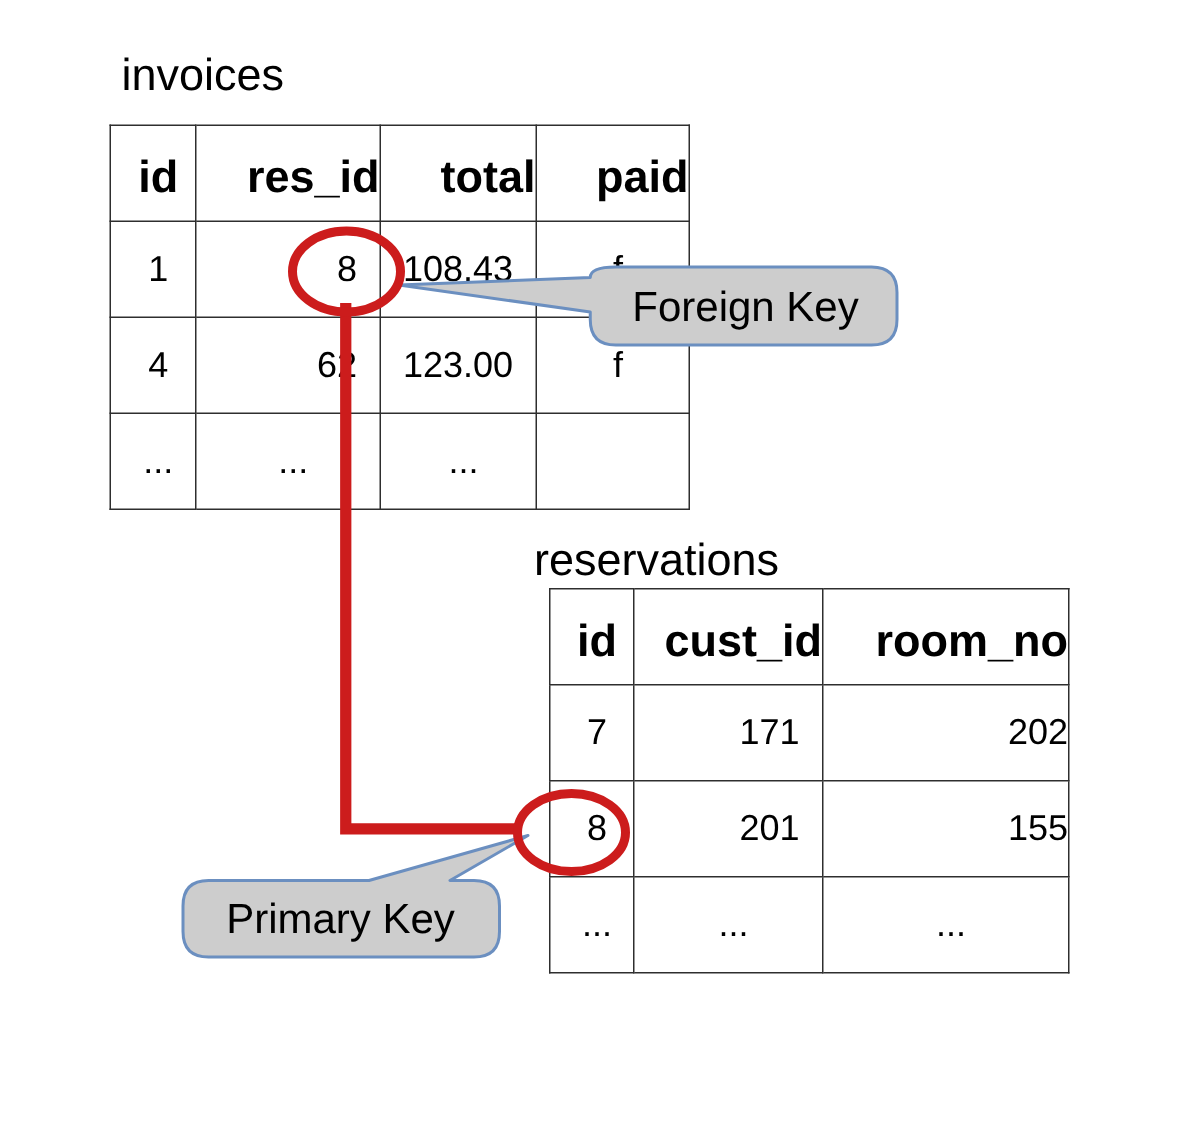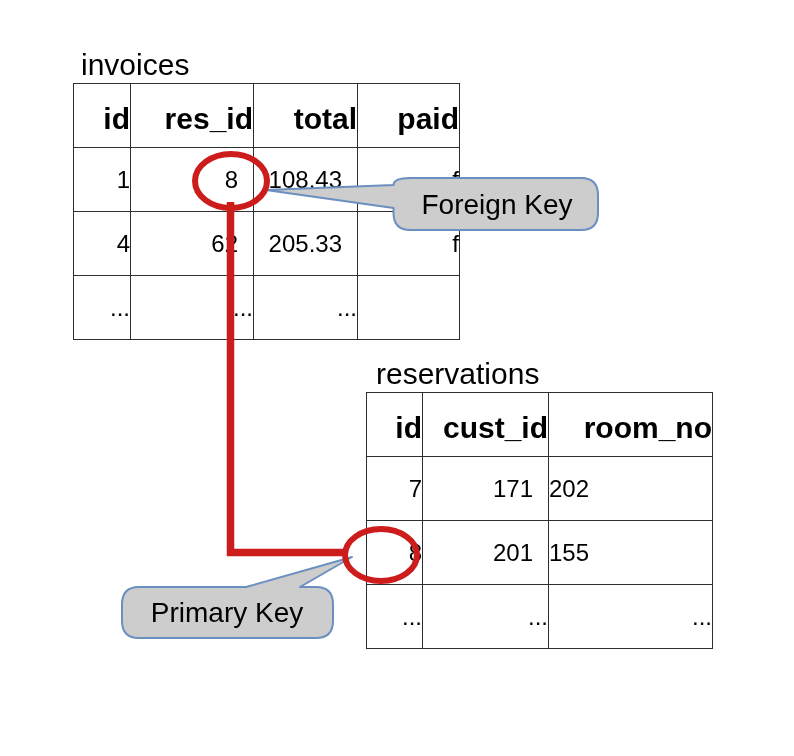--- a/index.html
+++ b/index.html
@@ -5,28 +5,28 @@
   html,body{margin:0;padding:0;background:#fff;}
   .canvas{
     position:relative;width:794px;height:756px;background:#ffffff;overflow:hidden;
     font-family:"Liberation Sans",sans-serif;color:#000;
   }
   .tbl{position:absolute;border-collapse:collapse;table-layout:fixed;background:#fff;}
   .tbl th,.tbl td{border:1.5px solid #2e2e2e;overflow:hidden;white-space:nowrap;}
   .tbl tr{height:64px;}
   .tbl th{font-size:30px;font-weight:bold;text-align:right;vertical-align:middle;padding:6px 0 0 0;}
   .tbl td{font-size:24px;font-weight:normal;vertical-align:middle;padding:0;}
-  .tbl th.al,.tbl td.al{text-align:right;padding-left:7px;}
+  .tbl th.al,.tbl td.al{text-align:center;padding-left:7px;}
   .tbl td.ar{text-align:right;padding-right:15px;}
-  .tbl td.ac{text-align:left;}
+  .tbl td.ac{text-align:right;}
   #invoices-table{left:73px;top:83px;width:386px;}
   #reservations-table{left:366px;top:392px;width:346px;}
   .tbl-title{position:absolute;font-size:30px;line-height:32px;}
-  #invoices-title{left:81px;top:49px;text-align:right;}
-  #reservations-title{left:376px;top:358px;}
+  #invoices-title{left:81px;top:35px;text-align:right;}
+  #reservations-title{left:356px;top:358px;}
   svg.overlay{position:absolute;left:0;top:0;pointer-events:none;}
   svg.overlay text{font-family:"Liberation Sans",sans-serif;font-size:28px;fill:#000;}
 </style>
 </head>
 <body>
 
 <div class="canvas">
 
   <div class="tbl-title" id="invoices-title">invoices</div>
 
@@ -48,21 +48,21 @@
     <tbody>
       <tr>
         <td class="al">1</td>
         <td class="ar">8</td>
         <td class="ar">108.43</td>
         <td class="al">f</td>
       </tr>
       <tr>
         <td class="al">4</td>
         <td class="ar">62</td>
-        <td class="ar">205.33</td>
+        <td class="ar">123.00</td>
         <td class="al">f</td>
       </tr>
       <tr>
         <td class="al">...</td>
         <td class="al">...</td>
         <td class="al">...</td>
         <td class="al"></td>
       </tr>
     </tbody>
   </table>

